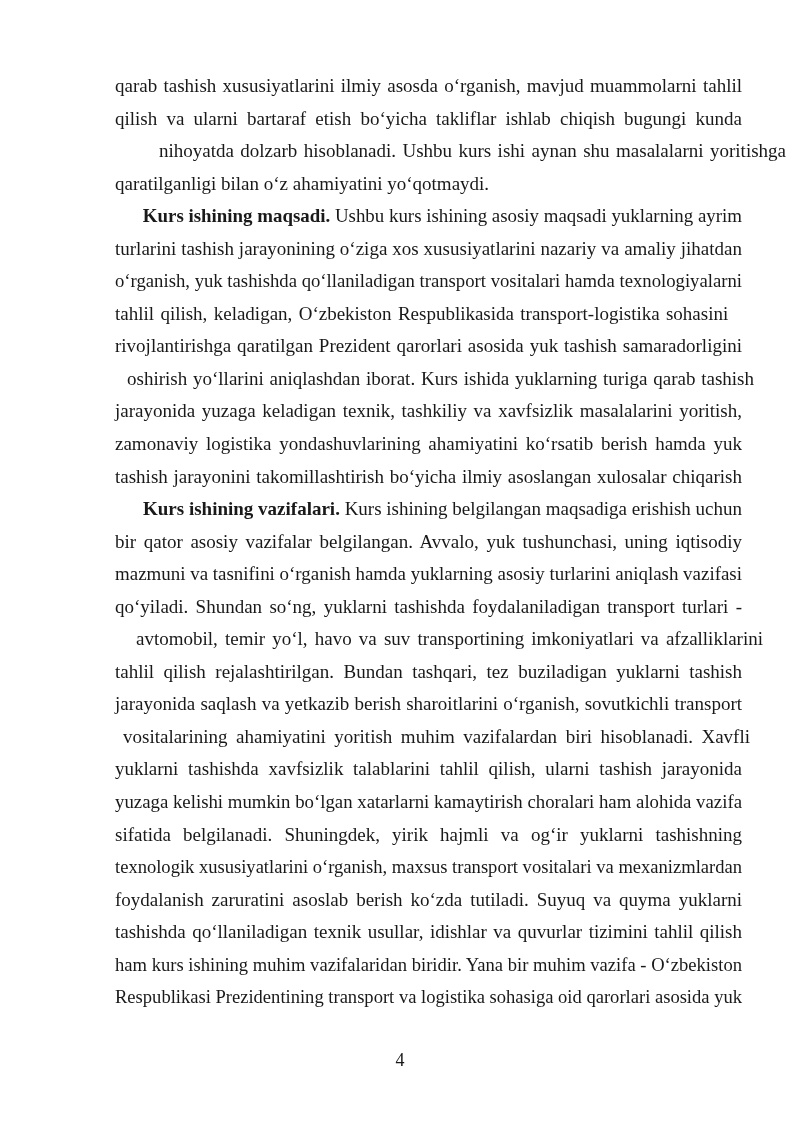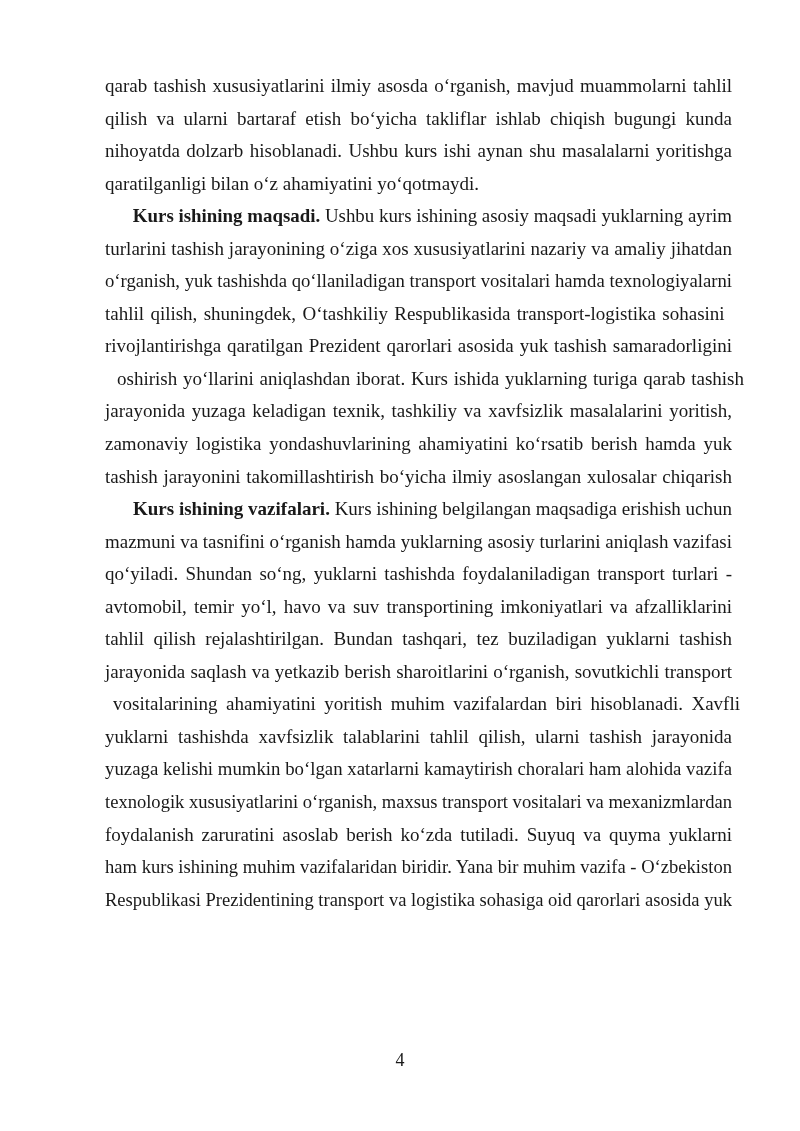--- a/index.html
+++ b/index.html
@@ -11,21 +11,21 @@
     position: relative;
     width: 800px;
     height: 1131px;
     background: #ffffff;
     font-family: "Liberation Serif", "DejaVu Serif", serif;
     color: #191919;
     overflow: hidden;
   }
   .text-block {
     position: absolute;
-    left: 105px;
+    left: 115px;
     top: 70px;
     width: 627px;
     font-size: 19px;
     line-height: 32.55px;
   }
   .paragraph {
     margin: 0;
     padding: 0;
   }
   .line {
@@ -51,44 +51,47 @@
   }
 </style>
 </head>
 <body>
 
 <div class="page">
   <div class="text-block">
       <div class="paragraph">
         <div class="line"><span class="m" style="word-spacing: 1.57227px;">qarab tashish xususiyatlarini ilmiy asosda o‘rganish, mavjud muammolarni tahlil</span></div>
         <div class="line"><span class="m" style="word-spacing: 4.44844px;">qilish va ularni bartaraf etish bo‘yicha takliflar ishlab chiqish bugungi kunda</span></div>
-        <div class="line"><span class="m" style="word-spacing: 1.65451px;">nihoyatda dolzarb hisoblanadi. Ushbu kurs ishi aynan shu masalalarni yoritishga</span></div>
+        <div class="line"><span class="m" style="word-spacing: 1.65451px; margin-left: 44px;">nihoyatda dolzarb hisoblanadi. Ushbu kurs ishi aynan shu masalalarni yoritishga</span></div>
         <div class="line"><span class="m">qaratilganligi bilan o‘z ahamiyatini yo‘qotmaydi.</span></div>
       </div>
       <div class="paragraph">
         <div class="line indent" style="transform: scaleX(0.994005);"><span class="m"><b>Kurs ishining maqsadi.</b> Ushbu kurs ishining asosiy maqsadi yuklarning ayrim</span></div>
         <div class="line"><span class="m" style="word-spacing: 0.194444px;">turlarini tashish jarayonining o‘ziga xos xususiyatlarini nazariy va amaliy jihatdan</span></div>
         <div class="line" style="transform: scaleX(0.984205);"><span class="m">o‘rganish, yuk tashishda qo‘llaniladigan transport vositalari hamda texnologiyalarni</span></div>
-        <div class="line"><span class="m" style="word-spacing: 1.59375px;">tahlil qilish, shuningdek, O‘tashkiliy Respublikasida transport-logistika sohasini</span></div>
+        <div class="line"><span class="m" style="word-spacing: 1.59375px;">tahlil qilish, keladigan, O‘zbekiston Respublikasida transport-logistika sohasini</span></div>
         <div class="line"><span class="m" style="word-spacing: 1.15402px;">rivojlantirishga qaratilgan Prezident qarorlari asosida yuk tashish samaradorligini</span></div>
         <div class="line"><span class="m" style="word-spacing: 1.06771px; margin-left: 12px;">oshirish yo‘llarini aniqlashdan iborat. Kurs ishida yuklarning turiga qarab tashish</span></div>
         <div class="line"><span class="m" style="word-spacing: 1.86914px;">jarayonida yuzaga keladigan texnik, tashkiliy va xavfsizlik masalalarini yoritish,</span></div>
         <div class="line"><span class="m" style="word-spacing: 2.95759px;">zamonaviy logistika yondashuvlarining ahamiyatini ko‘rsatib berish hamda yuk</span></div>
         <div class="line"><span class="m" style="word-spacing: 0.997768px;">tashish jarayonini takomillashtirish bo‘yicha ilmiy asoslangan xulosalar chiqarish</span></div>
       </div>
       <div class="paragraph">
         <div class="line indent"><span class="m" style="word-spacing: 0px;"><b>Kurs ishining vazifalari.</b> Kurs ishining belgilangan maqsadiga erishish uchun</span></div>
+        <div class="line"><span class="m" style="word-spacing: 2.86632px;">bir qator asosiy vazifalar belgilangan. Avvalo, yuk tushunchasi, uning iqtisodiy</span></div>
         <div class="line" style="transform: scaleX(0.996598);"><span class="m">mazmuni va tasnifini o‘rganish hamda yuklarning asosiy turlarini aniqlash vazifasi</span></div>
         <div class="line"><span class="m" style="word-spacing: 2.52344px; text-align: center;">qo‘yiladi. Shundan so‘ng, yuklarni tashishda foydalaniladigan transport turlari -</span></div>
-        <div class="line"><span class="m" style="word-spacing: 2.42014px;">avtomobil, temir yo‘l, havo va suv transportining imkoniyatlari va afzalliklarini</span></div>
+        <div class="line"><span class="m" style="word-spacing: 2.42014px; margin-left: 21px;">avtomobil, temir yo‘l, havo va suv transportining imkoniyatlari va afzalliklarini</span></div>
         <div class="line"><span class="m" style="word-spacing: 4.76562px;">tahlil qilish rejalashtirilgan. Bundan tashqari, tez buziladigan yuklarni tashish</span></div>
         <div class="line"><span class="m" style="word-spacing: 0.523438px; font-family: Liberation Serif, serif;">jarayonida saqlash va yetkazib berish sharoitlarini o‘rganish, sovutkichli transport</span></div>
         <div class="line"><span class="m" style="word-spacing: 3.79018px; margin-left: 8px;">vositalarining ahamiyatini yoritish muhim vazifalardan biri hisoblanadi. Xavfli</span></div>
         <div class="line"><span class="m" style="word-spacing: 4.96289px;">yuklarni tashishda xavfsizlik talablarini tahlil qilish, ularni tashish jarayonida</span></div>
         <div class="line" style="transform: scaleX(0.98952);"><span class="m">yuzaga kelishi mumkin bo‘lgan xatarlarni kamaytirish choralari ham alohida vazifa</span></div>
+        <div class="line"><span class="m" style="word-spacing: 7.40039px;">sifatida belgilanadi. Shuningdek, yirik hajmli va og‘ir yuklarni tashishning</span></div>
         <div class="line" style="transform: scaleX(0.976089);"><span class="m">texnologik xususiyatlarini o‘rganish, maxsus transport vositalari va mexanizmlardan</span></div>
         <div class="line"><span class="m" style="word-spacing: 3.18229px;">foydalanish zaruratini asoslab berish ko‘zda tutiladi. Suyuq va quyma yuklarni</span></div>
+        <div class="line"><span class="m" style="word-spacing: 1.73785px;">tashishda qo‘llaniladigan texnik usullar, idishlar va quvurlar tizimini tahlil qilish</span></div>
         <div class="line" style="transform: scaleX(0.977968);"><span class="m">ham kurs ishining muhim vazifalaridan biridir. Yana bir muhim vazifa - O‘zbekiston</span></div>
         <div class="line" style="transform: scaleX(0.97635);"><span class="m">Respublikasi Prezidentining transport va logistika sohasiga oid qarorlari asosida yuk</span></div>
       </div>
     </div>
   <div class="page-number">4</div>
 </div>
 
 </body></html>

